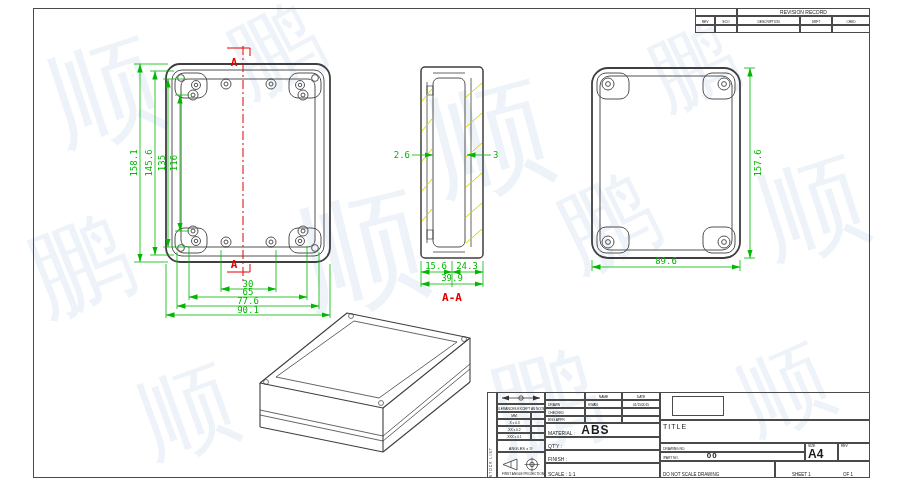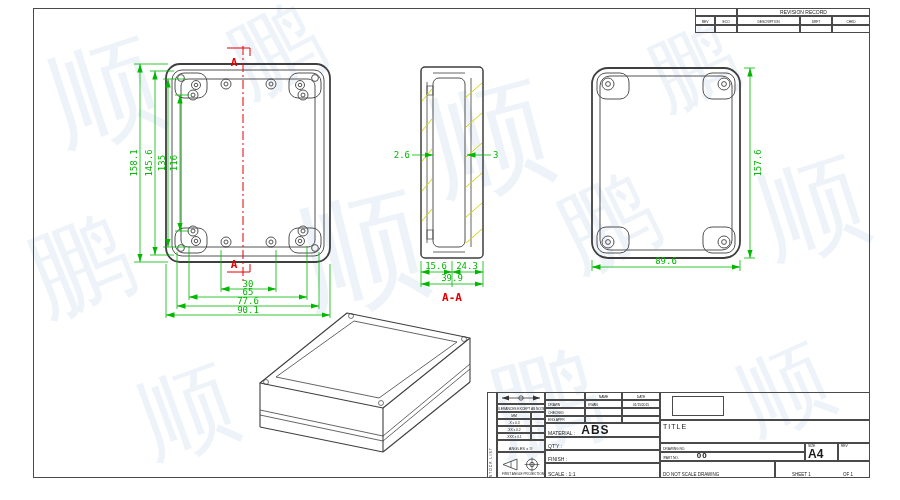--- a/index.html
+++ b/index.html
@@ -10,21 +10,21 @@
   svg.linework{position:absolute;left:0;top:0;}
   .cell{position:absolute;box-sizing:border-box;border:1px solid #4a4a4a;
         display:flex;align-items:flex-end;justify-content:center;
         color:#1a1a1a;font-size:5px;line-height:1;overflow:hidden;white-space:nowrap;}
   .cell.l{justify-content:flex-start;padding-left:2px;}
   .cell.top{align-items:flex-start;padding-top:2px;}
   .vtext{writing-mode:vertical-rl;transform:rotate(180deg);font-size:3.5px;letter-spacing:1px;}
   .tiny{font-size:3.4px;letter-spacing:-0.1px;}
   .abs-big{font-size:12px;font-weight:bold;margin-left:6px;letter-spacing:1px;}
   .a4{font-size:12px;font-weight:bold;}
-  .pno{font-size:8px;font-weight:bold;margin-left:18px;letter-spacing:1px;}
+  .pno{font-size:8px;font-weight:bold;margin-left:28px;letter-spacing:1px;}
   .stack{display:flex;flex-direction:column;align-items:flex-start;justify-content:flex-start;padding:1px 0 0 2px;}
   .frame{position:absolute;left:33px;top:8px;width:837px;height:470px;
          border:1.2px solid #4a4a4a;box-sizing:border-box;pointer-events:none;}
 </style>
 </head>
 <body>
 
 <div class="canvas">
 
   <div>

